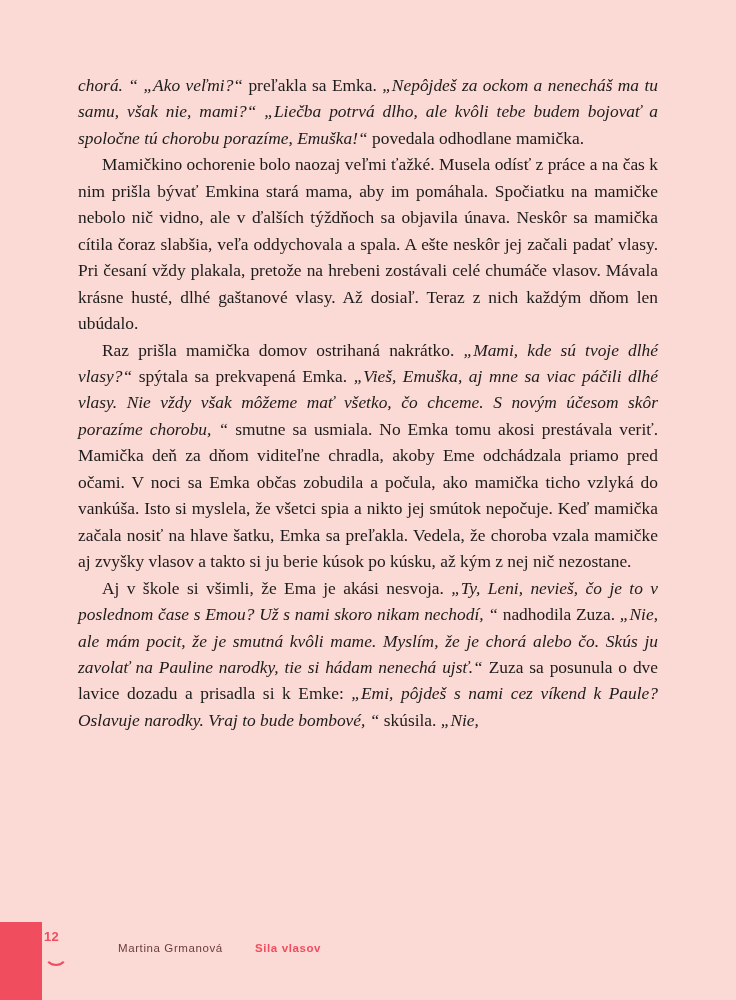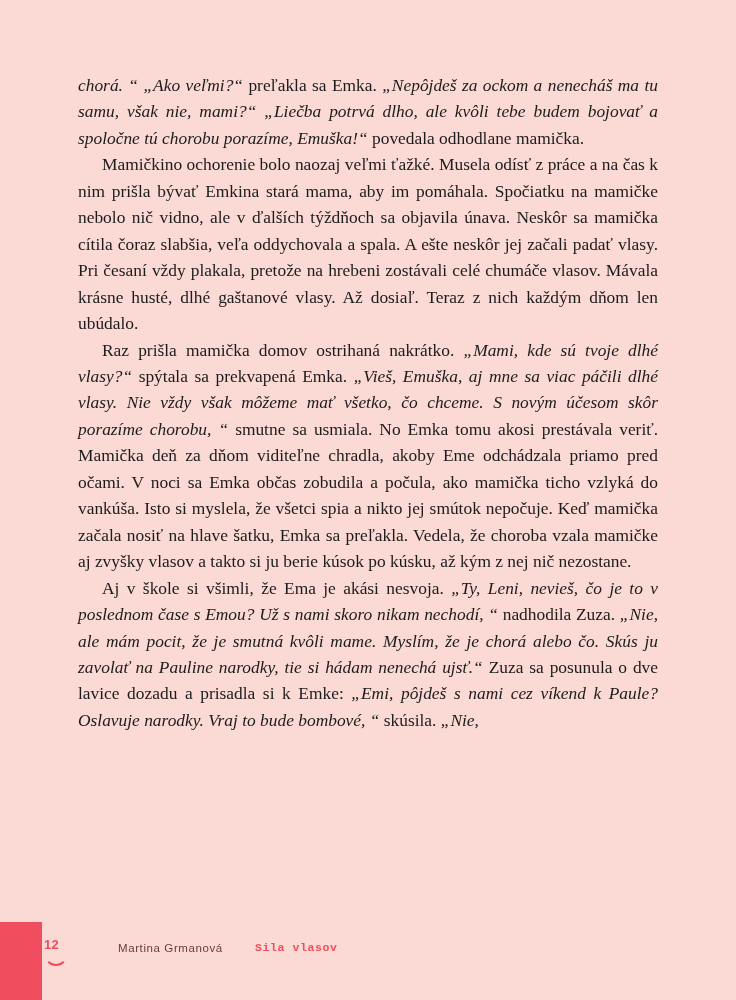--- a/index.html
+++ b/index.html
@@ -54,21 +54,21 @@
     position: absolute;
     left: 0;
     bottom: 0;
     width: 42px;
     height: 78px;
     background: #f04e5e;
   }
   .folio {
     position: absolute;
     left: 44px;
-    bottom: 48px;
+    bottom: 56px;
     font-family: "Liberation Sans", sans-serif;
     font-weight: bold;
     font-size: 13px;
     color: #f04e5e;
     letter-spacing: 0.3px;
   }
   .smile {
     position: absolute;
     left: 44px;
     bottom: 34px;
@@ -86,21 +86,21 @@
     font-family: "Liberation Sans", sans-serif;
     font-size: 11.5px;
     font-weight: normal;
     letter-spacing: 0.6px;
     color: #6b3d3d;
   }
   .booktitle {
     position: absolute;
     left: 255px;
     bottom: 46px;
-    font-family: Liberation Mono, monospace;
+    font-family: Liberation Sans, sans-serif;
     font-size: 11.5px;
     font-weight: bold;
     letter-spacing: 0.6px;
     color: #f04e5e;
   }
 </style>
 </head>
 <body>
 
 <div class="page">

